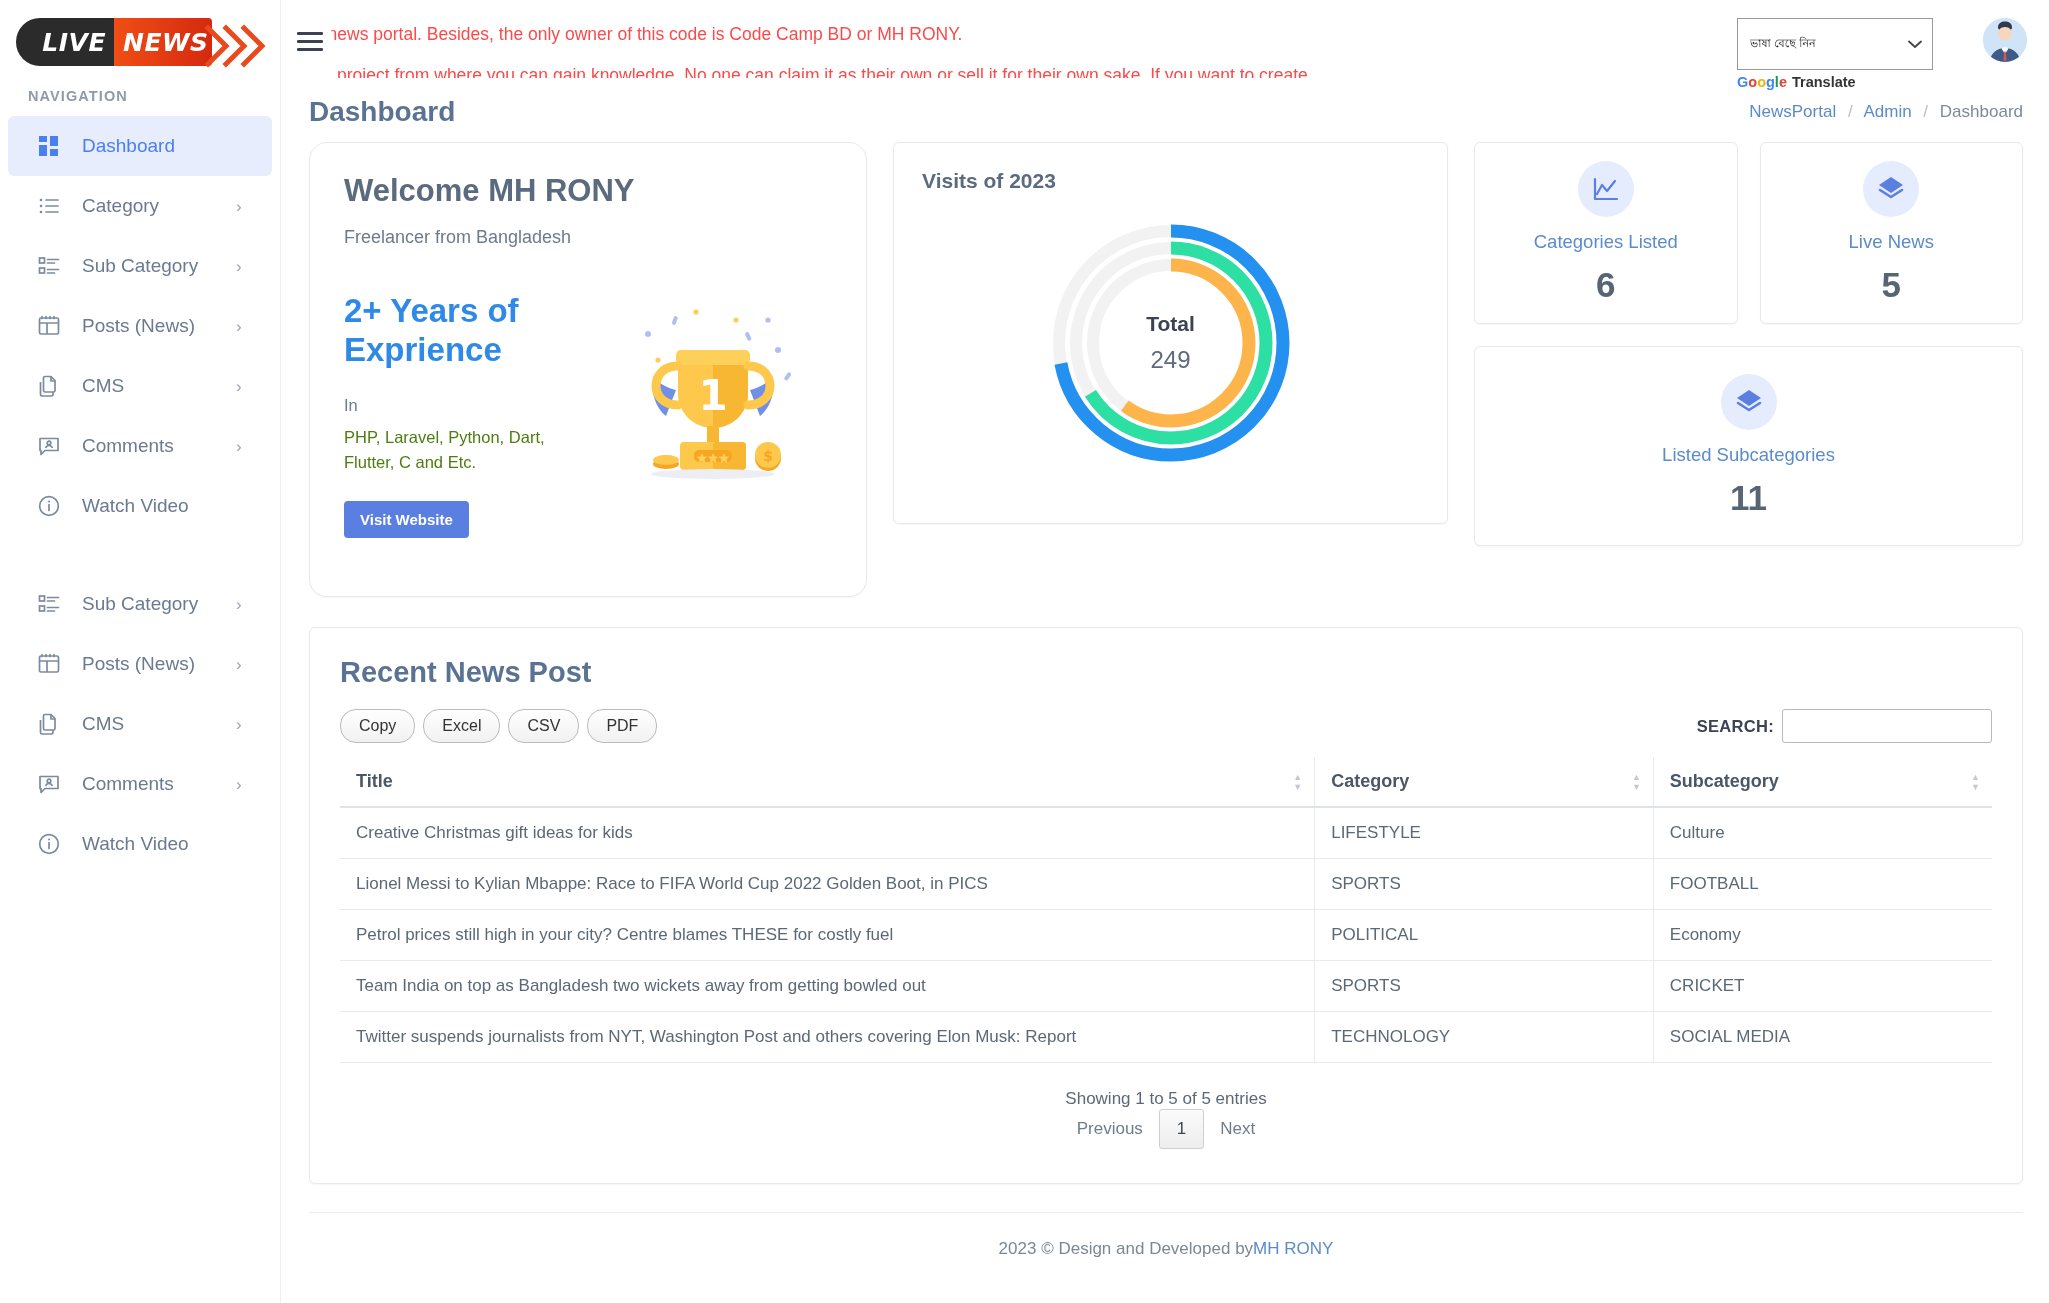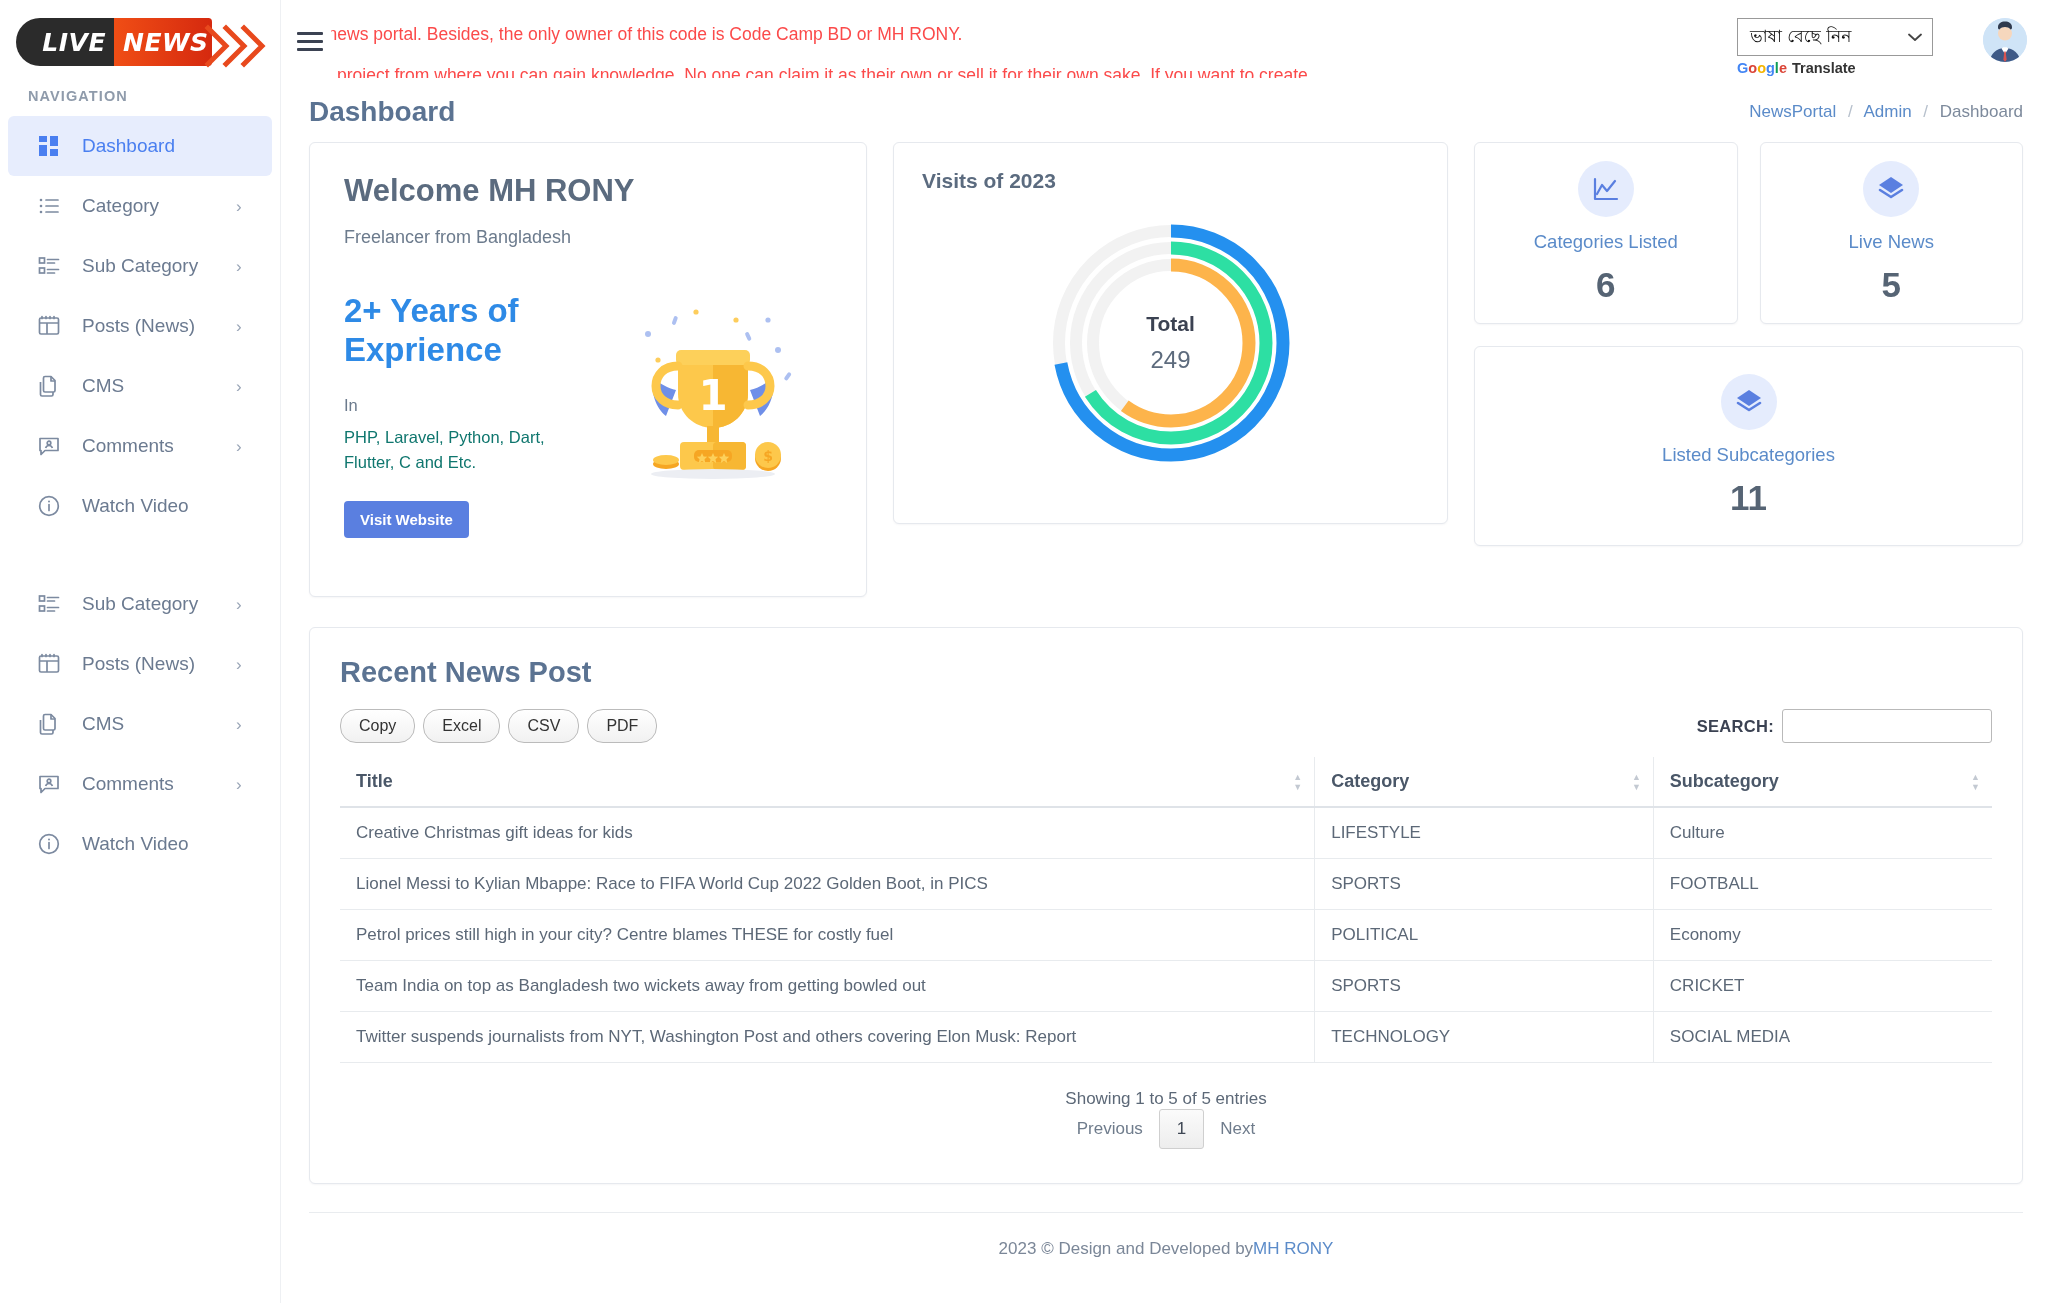--- a/index.html
+++ b/index.html
@@ -59,23 +59,23 @@
   .hamburger { width: 34px; height: 78px; display: flex; flex-direction: column; justify-content: center; gap: 5px; cursor: pointer; padding-top: 4px; }
   .hamburger span { display: block; width: 26px; height: 3px; background: #3b4252; border-radius: 1px; }
   .marquee-zone { flex: 1 1 auto; min-width: 0; overflow: hidden; position: relative; height: 78px; padding-top: 26px; }
   .marquee-line { color: #fb4a4a; font-size: 17.5px; white-space: nowrap; line-height: 1; }
   .marquee-line.l1 { margin-left: -18px; }
   .marquee-line.l2 { margin-top: 23px; margin-left: 6px; }
 
   .topright { flex: 0 0 auto; display: flex; align-items: flex-start; gap: 50px; padding-top: 18px; }
   .translate-box { display: flex; flex-direction: column; }
   .gt-select {
-    width: 196px; height: 38px; border: 1px solid #999; background: #fff;
+    width: 196px; height: 52px; border: 1px solid #999; background: #fff;
     display: flex; align-items: center; justify-content: space-between;
-    padding: 0 10px 0 12px; font-size: 17px; color: #111; cursor: pointer;
+    padding: 0 10px 0 12px; font-size: 11px; color: #111; cursor: pointer;
     font-family: "DejaVu Sans", sans-serif;
   }
   .gt-select .chev { font-size: 13px; color: #444; }
   .gt-brand { display: flex; align-items: center; gap: 5px; margin-top: 4px; font-size: 14.5px; font-weight: 700; color: #333; }
   .g1{color:#4285F4}.g2{color:#DB4437}.g3{color:#F4B400}.g4{color:#4285F4}.g5{color:#0F9D58}.g6{color:#DB4437}
   .avatar {
     width: 44px; height: 44px; border-radius: 50%; overflow: hidden; cursor: pointer;
     background: #cfe3f7; display: block;
   }
 
@@ -91,28 +91,28 @@
 
   .content { padding: 0 26px 0 28px; flex: 1 1 auto; }
 
   .row-top { display: flex; gap: 26px; align-items: flex-start; }
   .card {
     background: #fff; border: 1px solid #e6e9ee; border-radius: 6px;
     box-shadow: 0 1px 2px rgba(20,30,50,.04);
   }
 
   
-  .welcome-card { width: 558px; flex: 0 0 558px; height: 455px; padding: 30px 34px; position: relative; }
+  .welcome-card { width: 558px; flex: 0 0 558px; height: 455px; padding: 30px 34px; position: relative; border-radius: 18px; }
   .welcome-title { font-size: 31px; font-weight: 700; color: #5b6b7f; }
   .welcome-sub { font-size: 18px; color: #6c7b8d; margin-top: 18px; }
   .welcome-body { display: flex; margin-top: 44px; }
   .wb-left { width: 250px; flex: 0 0 250px; }
   .years { font-size: 33px; font-weight: 700; color: #2e8ae6; line-height: 1.18; }
   .in-label { font-size: 16.5px; color: #6c7b8d; margin-top: 26px; }
-  .stack-list { font-size: 16.5px; color: #0f766e; margin-top: 10px; line-height: 1.52; }
+  .stack-list { font-size: 16.5px; color: #4d7c0f; margin-top: 10px; line-height: 1.52; }
   .visit-btn {
     display: inline-block; margin-top: 26px; background: #5a7fe0; color: #fff;
     font-size: 15px; font-weight: 700; padding: 10px 16px; border-radius: 4px;
     border: none; cursor: pointer; font-family: "Liberation Sans", sans-serif;
   }
   .wb-right { flex: 1 1 auto; display: flex; align-items: flex-start; justify-content: center; padding-top: 6px; }
 
   
   .chart-card { width: 555px; flex: 0 0 555px; height: 382px; padding: 26px 28px; }
   .chart-title { font-size: 21px; font-weight: 600; color: #5b6b7f; }

